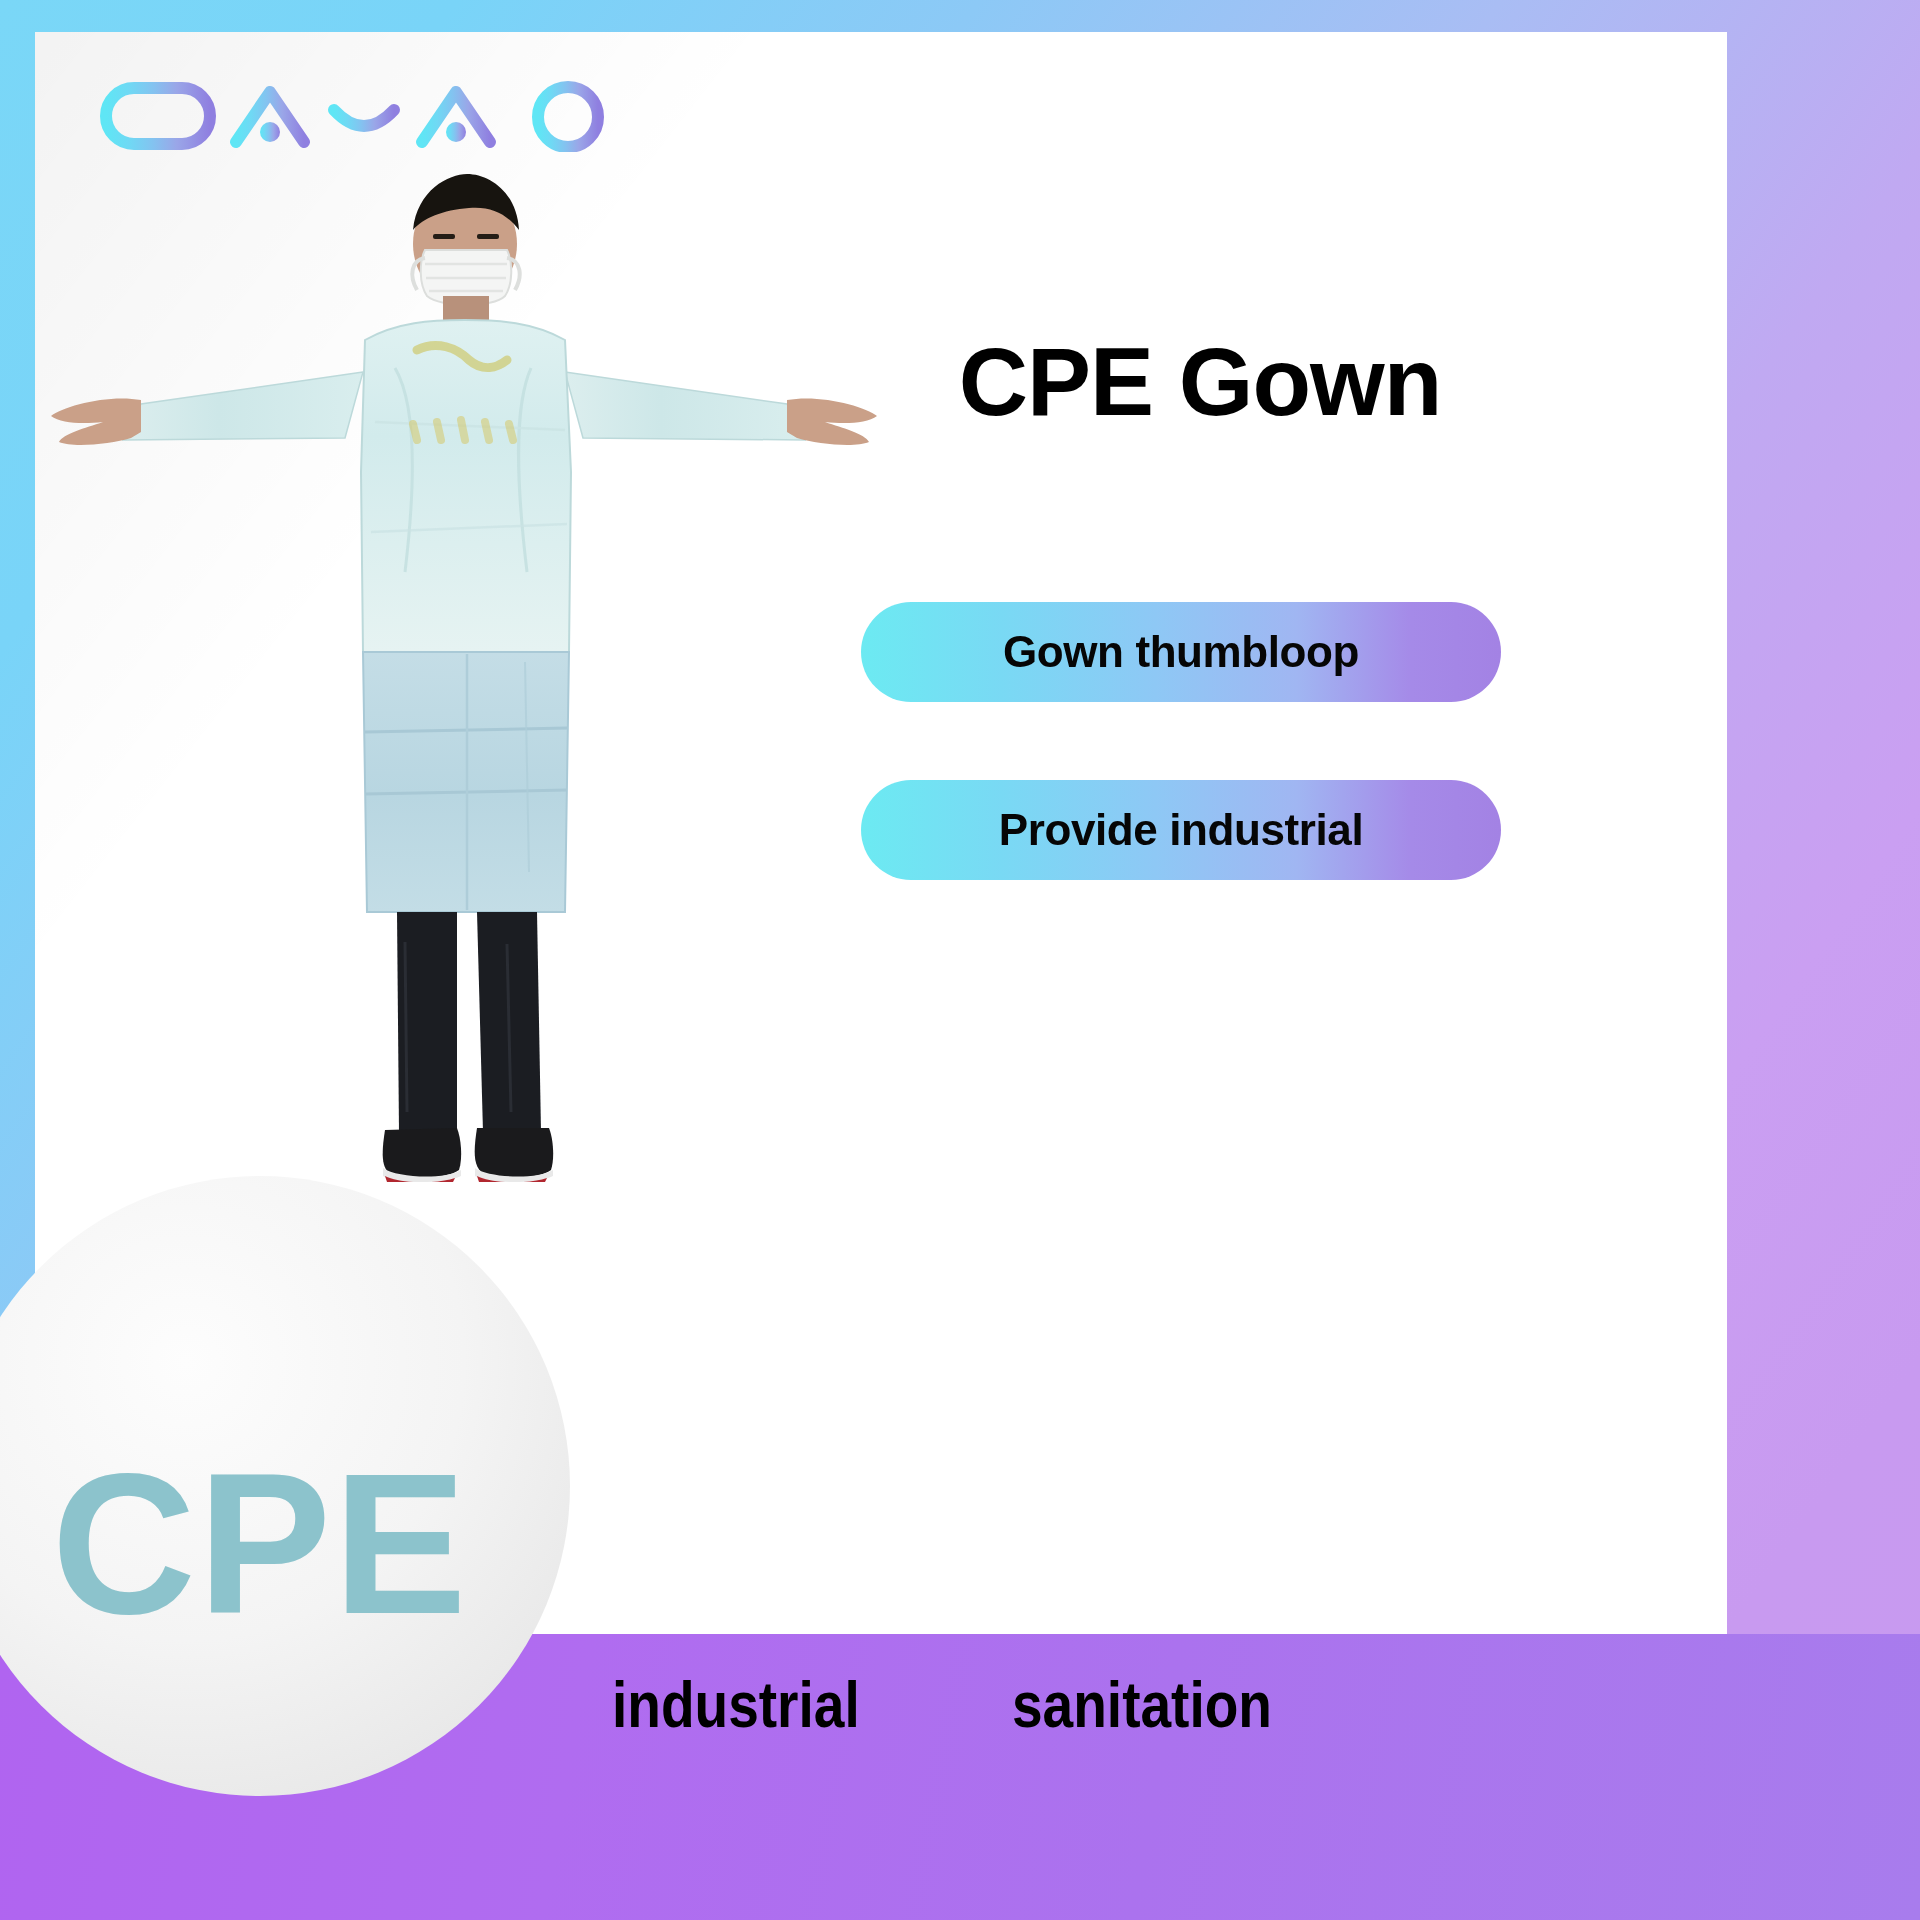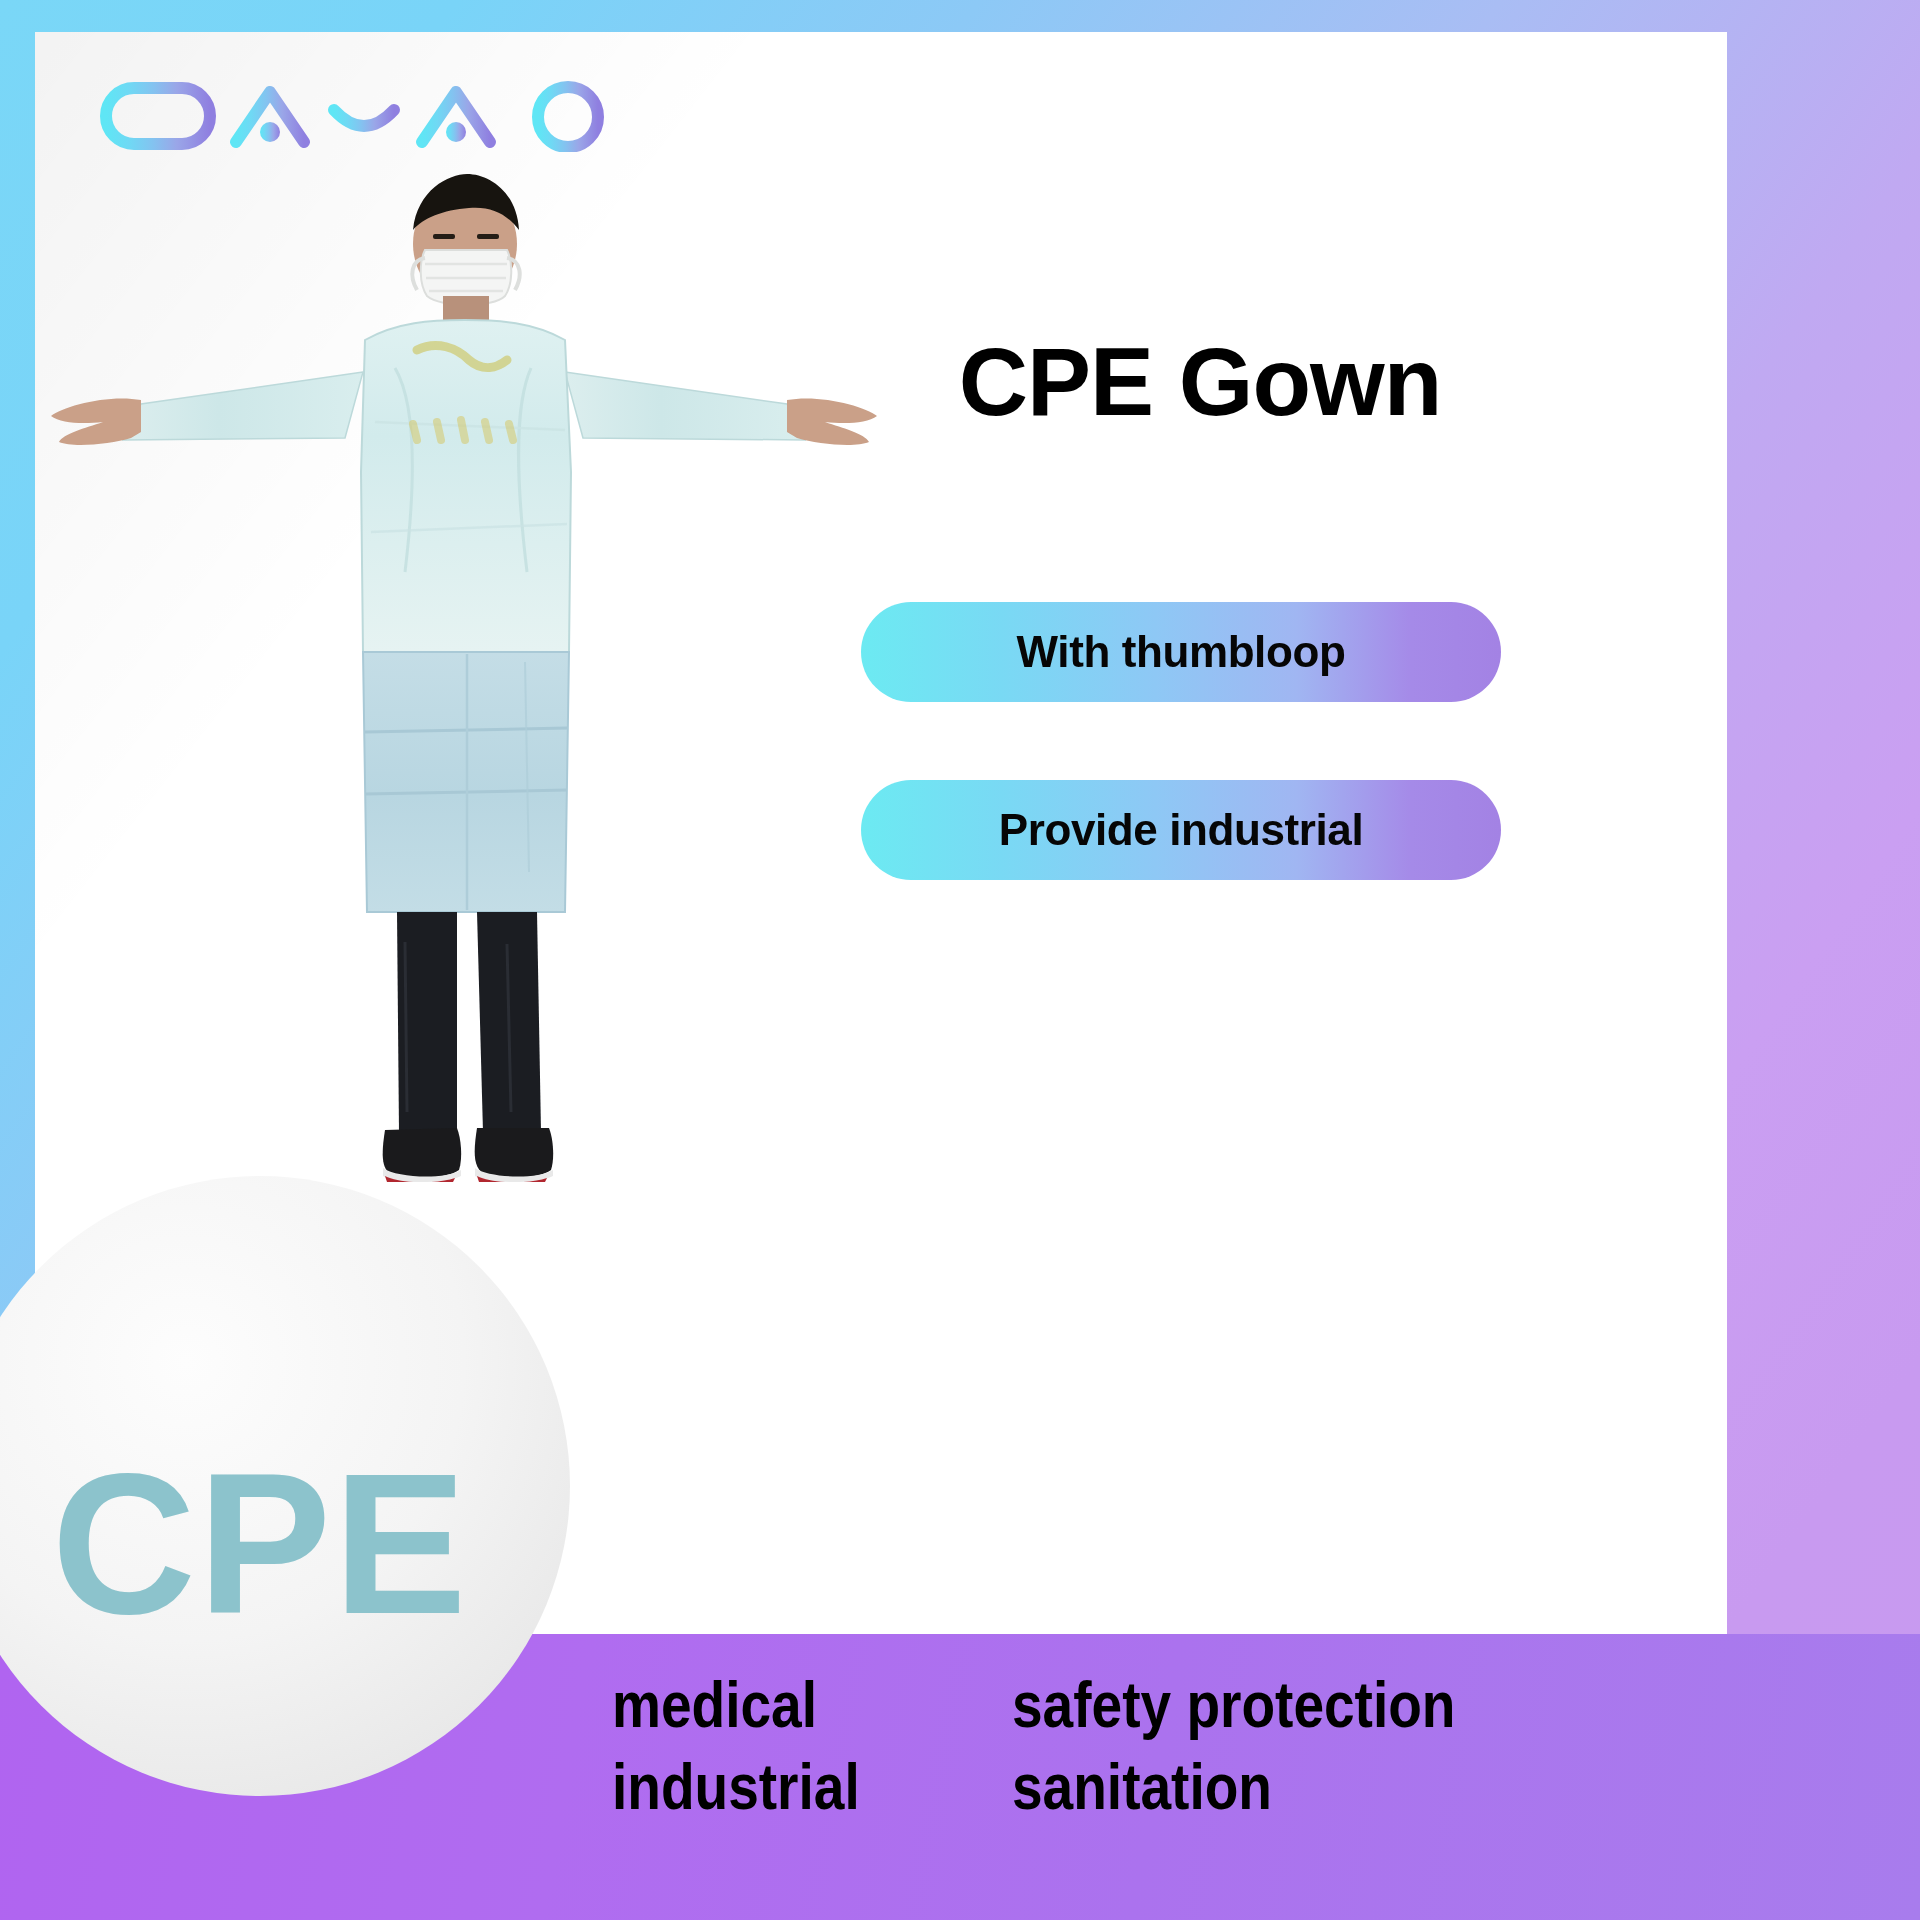--- a/index.html
+++ b/index.html
@@ -233,34 +233,30 @@
         <path d="M340 1004 C 356 1012, 392 1012, 410 1006 L 408 1010 C 392 1014, 358 1014, 342 1010 Z" fill="#b1272f"></path>
         <path d="M432 956 C 428 982, 428 998, 442 1003 C 464 1008, 496 1006, 506 998 C 510 986, 508 966, 504 956 Z" fill="#1a1a1c"></path>
         <path d="M430 996 C 444 1006, 492 1008, 508 998 L 508 1004 C 492 1012, 442 1012, 430 1004 Z" fill="#e9e9e9"></path>
         <path d="M432 1004 C 448 1012, 484 1012, 502 1006 L 500 1010 C 484 1014, 450 1014, 434 1010 Z" fill="#b1272f"></path>
       </svg>
     </div>
 
     <div id="title">CPE Gown</div>
 
     <div class="pill" id="pill-0">
-      <span>With thumbloop</span>
+      <span>Gown thumbloop</span>
     </div>
     <div class="pill" id="pill-1">
       <span>Provide industrial</span>
     </div>
 
   </div>
 
   <div id="footer">
     <div id="footer-text">
-      <div class="foot-row">
-        <span class="fw-medical">medical</span>
-        <span>safety protection</span>
-      </div>
       <div class="foot-row">
         <span class="fw-industrial">industrial</span>
         <span>sanitation</span>
       </div>
     </div>
   </div>
 
   <div id="cpe-circle">
     <span>CPE</span>
   </div>

